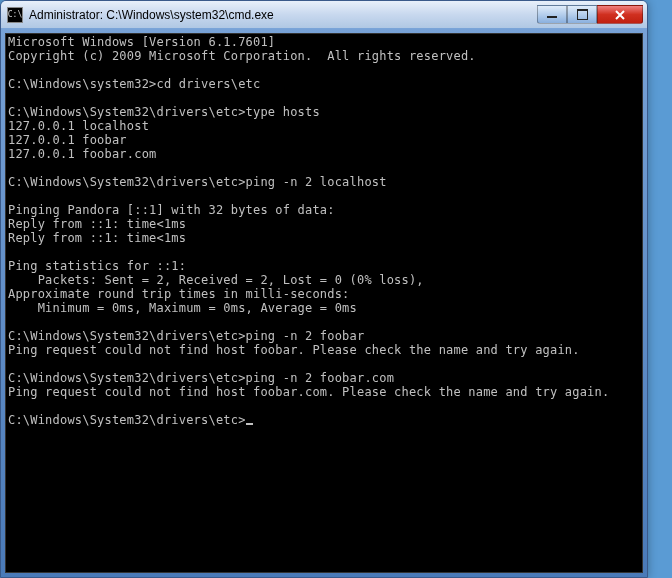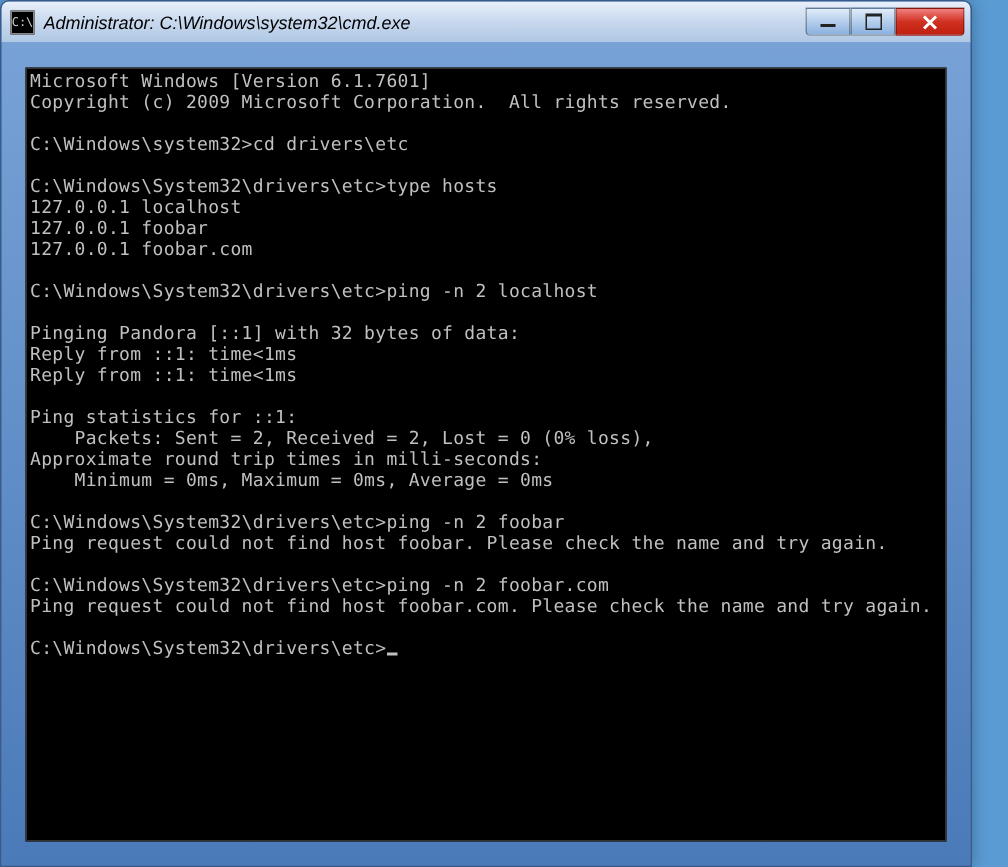--- a/index.html
+++ b/index.html
@@ -42,21 +42,20 @@
     font-size: 8px;
     color: #ccc;
     font-family: monospace;
   }
   .title-text {
     flex: 1;
     font-size: 12px;
     color: #000;
     white-space: nowrap;
     overflow: hidden;
-    font-style: italic;
   }
   .win-controls {
     display: flex;
     gap: 0;
   }
   .win-btn {
     width: 30px;
     height: 19px;
     border: 1px solid rgba(0,0,0,0.3);
     display: flex;
@@ -76,21 +75,21 @@
     width: 46px;
     background: linear-gradient(to bottom, #f08080 0%, #d03020 50%, #c02010 100%);
     border-radius: 0 0 3px 0;
     color: #fff;
   }
   .btn-min::before { content:""; position:absolute; bottom:5px; width:10px; height:2px; background:#222; }
   .btn-max::before { content:""; position:absolute; width:9px; height:8px; border:1px solid #222; border-top:2px solid #222; }
   .btn-close svg { width:12px; height:12px; }
   .console-area {
     flex: 1;
-    margin: 16px;
+    margin: 4px;
     background: #000;
     border: 1px solid #333;
     overflow: hidden;
   }
   .console {
     font-family: "Lucida Console", "Consolas", monospace;
     font-size: 12px;
     line-height: 14px;
     color: #c0c0c0;
     white-space: pre;

